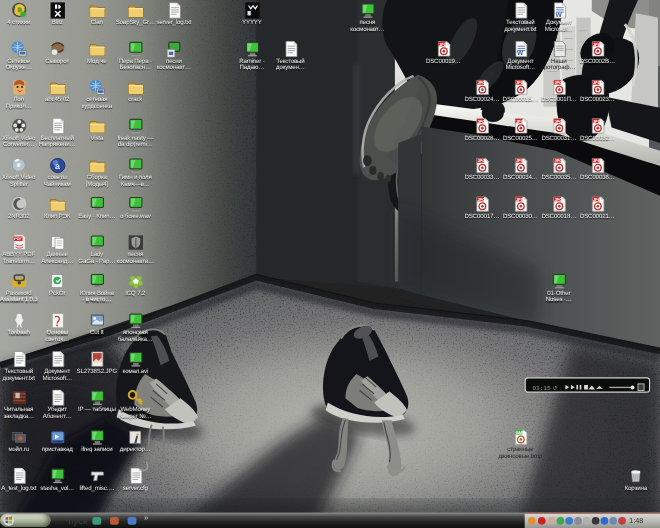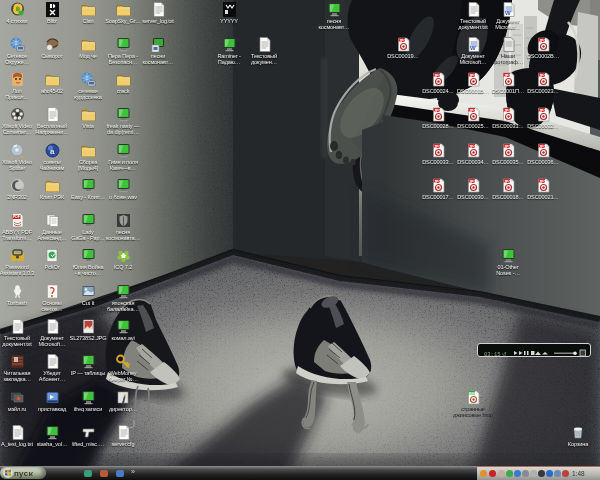--- a/index.html
+++ b/index.html
@@ -4,21 +4,21 @@
 <style>
 html,body{margin:0;padding:0;}
 #screen{position:relative;width:600px;height:480px;overflow:hidden;background:#222;font-family:"Liberation Sans",sans-serif;}
 #wall{position:absolute;left:0;top:0;width:600px;height:480px;}
 .ic{position:absolute;width:16px;height:16px;}
 .lb{position:absolute;width:44px;font-size:5.6px;line-height:6.2px;color:#f0f0ee;text-align:center;text-shadow:0 1px 1px rgba(0,0,0,0.85);white-space:pre-line;letter-spacing:-0.15px;}
 .lbd{color:#23252a;text-shadow:none;}
 #player{position:absolute;left:477px;top:343px;width:114px;height:14px;background:#0a0e0a;border:1.5px solid #d4d4d0;border-radius:3px;box-sizing:border-box;}
 #taskbar{position:absolute;left:0;top:466px;width:600px;height:14px;background:linear-gradient(#8e8e8e,#4a4a4a 25%,#242424 60%,#0e0e0e);}
 #startbtn{position:absolute;left:0px;top:467px;width:46px;height:12px;border-radius:6px;background:linear-gradient(#e8ecdc,#b6c0a8 45%,#8c9880 80%,#7a8868);box-shadow:inset -3px 0 4px rgba(55,60,45,.6);}
-#startbtn span{position:absolute;left:14px;top:2px;font-size:8px;color:#3a3a30;font-weight:bold;font-family:Liberation Mono, monospace;}
+#startbtn span{position:absolute;left:14px;top:2px;font-size:8px;color:#3a3a30;font-weight:bold;font-family:Liberation Sans, sans-serif;padding-left:48px;}
 #tray{position:absolute;left:477px;top:466px;width:123px;height:14px;background:linear-gradient(#d8d8d4,#b8b8b4 50%,#8e8e8a);border-top:1px solid #b06858;}
 .tic{position:absolute;top:470px;width:7px;height:7px;border-radius:3.5px;}
 .qic{position:absolute;top:470px;width:8px;height:7px;border-radius:2px;}
 #clock{position:absolute;left:572px;top:470px;font-size:6.5px;color:#333;font-family:"Liberation Sans",sans-serif;}
 </style>
 </head>
 <body>
 <div id="screen">
 <svg id="wall" viewBox="0 0 600 480" xmlns="http://www.w3.org/2000/svg">
 <defs>

